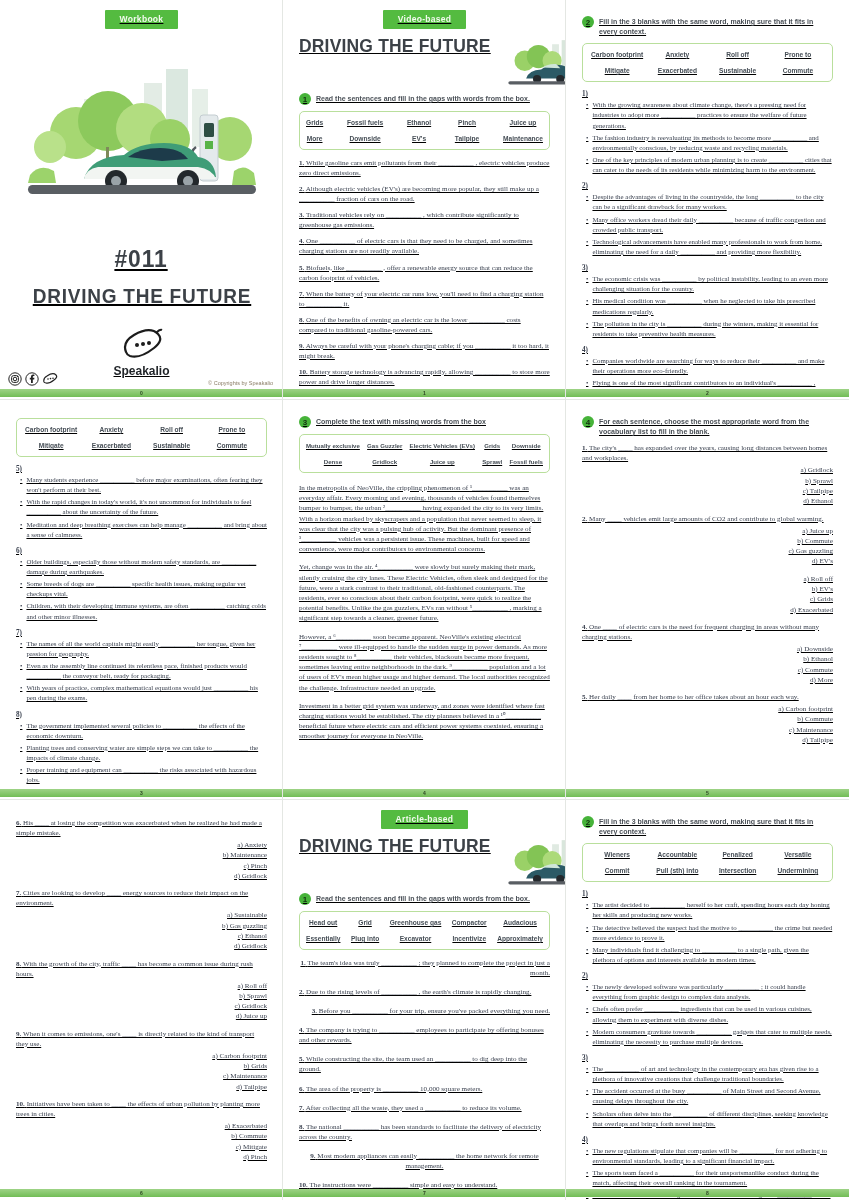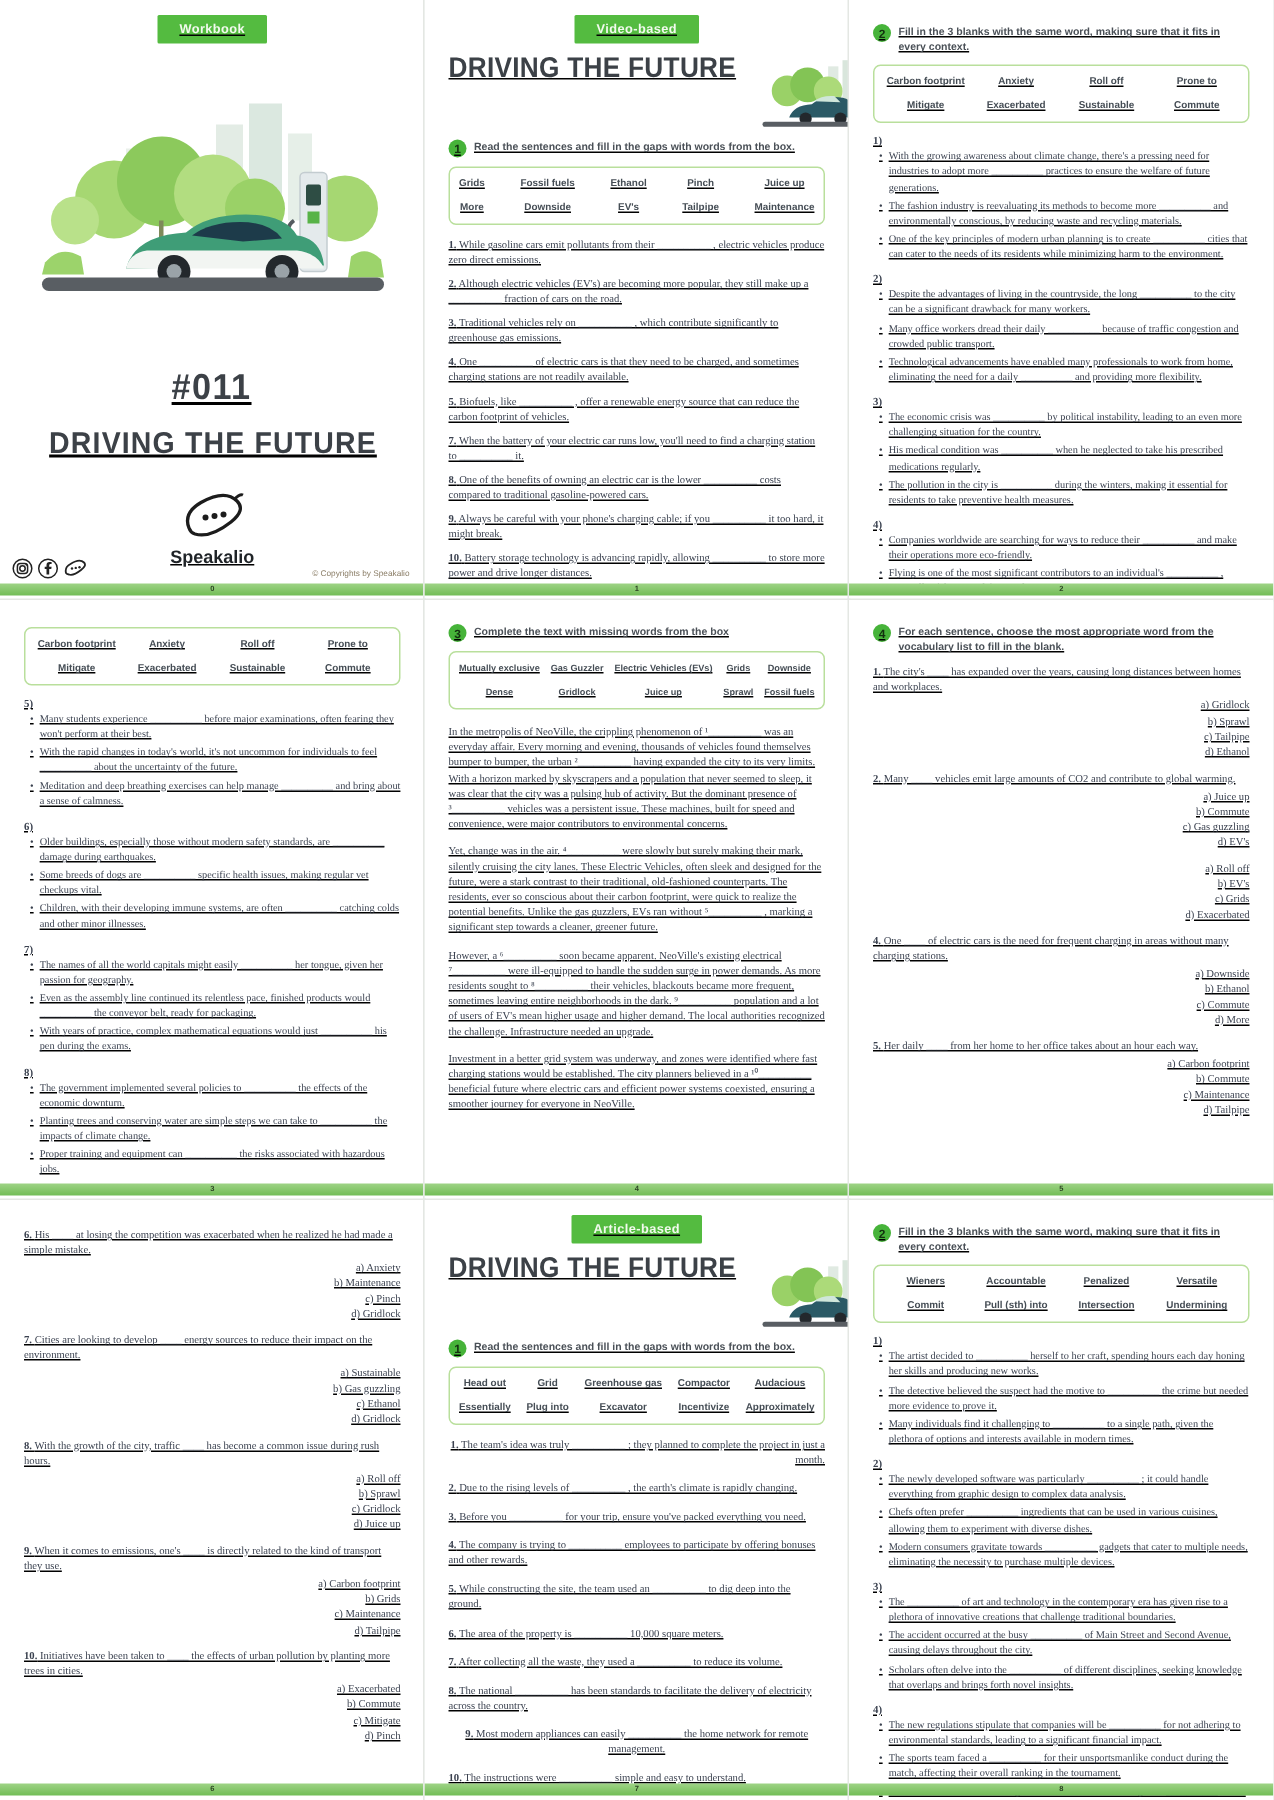--- a/index.html
+++ b/index.html
@@ -471,21 +471,21 @@
         <div class="wb">Audacious</div>
         <div class="wb">Essentially</div>
         <div class="wb">Plug into</div>
         <div class="wb">Excavator</div>
         <div class="wb">Incentivize</div>
         <div class="wb">Approximately</div>
     </div>
     <div>
       <p class="q" style="margin-bottom:9px;text-align:right;"><b class="qn">1.</b> <span>The team's idea was truly __________ ; they planned to complete the project in just a month.</span></p>
         <p class="q" style="margin-bottom:9px;"><b class="qn">2.</b> <span>Due to the rising levels of __________ , the earth's climate is rapidly changing.</span></p>
-        <p class="q" style="margin-bottom:9px;"><b class="qn">3.</b> <span>Before you __________ for your trip, ensure you've packed everything you need.</span></p>
+        <p class="q" style="margin-bottom:9px;text-align:right;"><b class="qn">3.</b> <span>Before you __________ for your trip, ensure you've packed everything you need.</span></p>
         <p class="q" style="margin-bottom:9px;"><b class="qn">4.</b> <span>The company is trying to __________ employees to participate by offering bonuses and other rewards.</span></p>
         <p class="q" style="margin-bottom:9px;"><b class="qn">5.</b> <span>While constructing the site, the team used an __________ to dig deep into the ground.</span></p>
         <p class="q" style="margin-bottom:9px;"><b class="qn">6.</b> <span>The area of the property is __________ 10,000 square meters.</span></p>
         <p class="q" style="margin-bottom:9px;"><b class="qn">7.</b> <span>After collecting all the waste, they used a __________ to reduce its volume.</span></p>
         <p class="q" style="margin-bottom:9px;"><b class="qn">8.</b> <span>The national __________ has been standards to facilitate the delivery of electricity across the country.</span></p>
         <p class="q" style="margin-bottom:9px;text-align:center;"><b class="qn">9.</b> <span>Most modern appliances can easily __________ the home network for remote management.</span></p>
         <p class="q" style="margin-bottom:9px;"><b class="qn">10.</b> <span>The instructions were __________ simple and easy to understand.</span></p>
     </div>
     <div class="page-footer">
         <span class="page-num">7</span>

